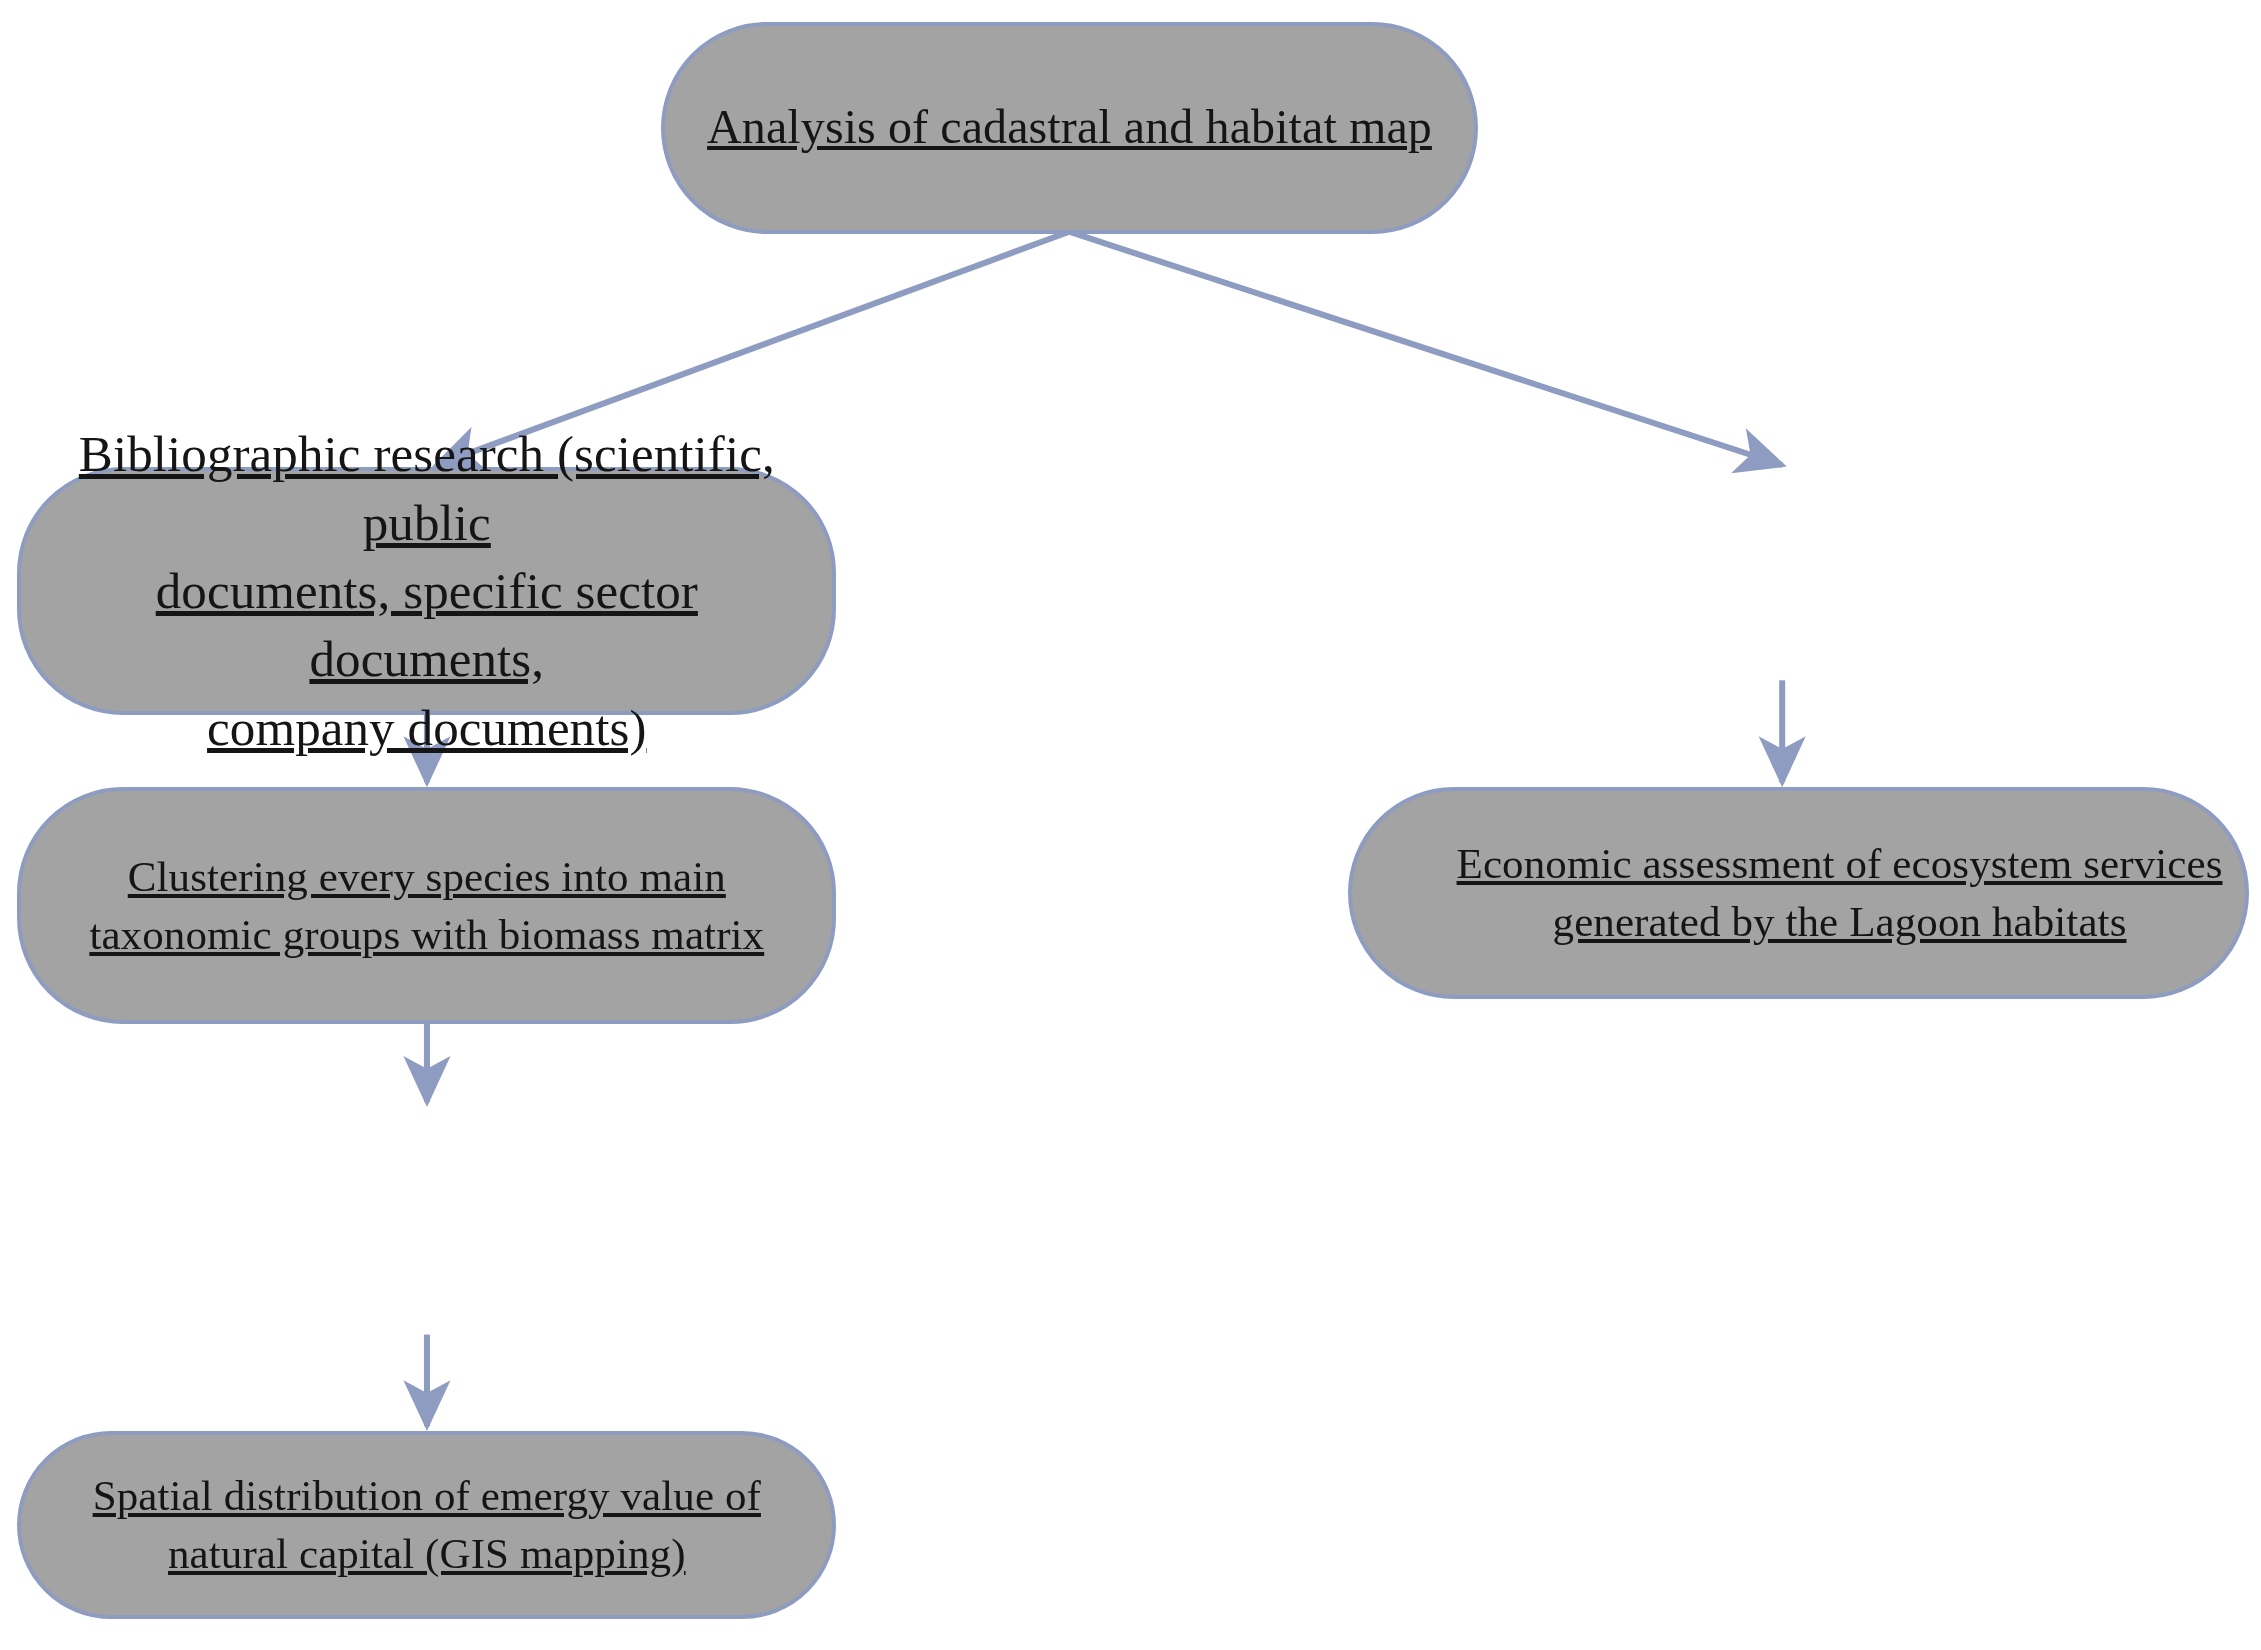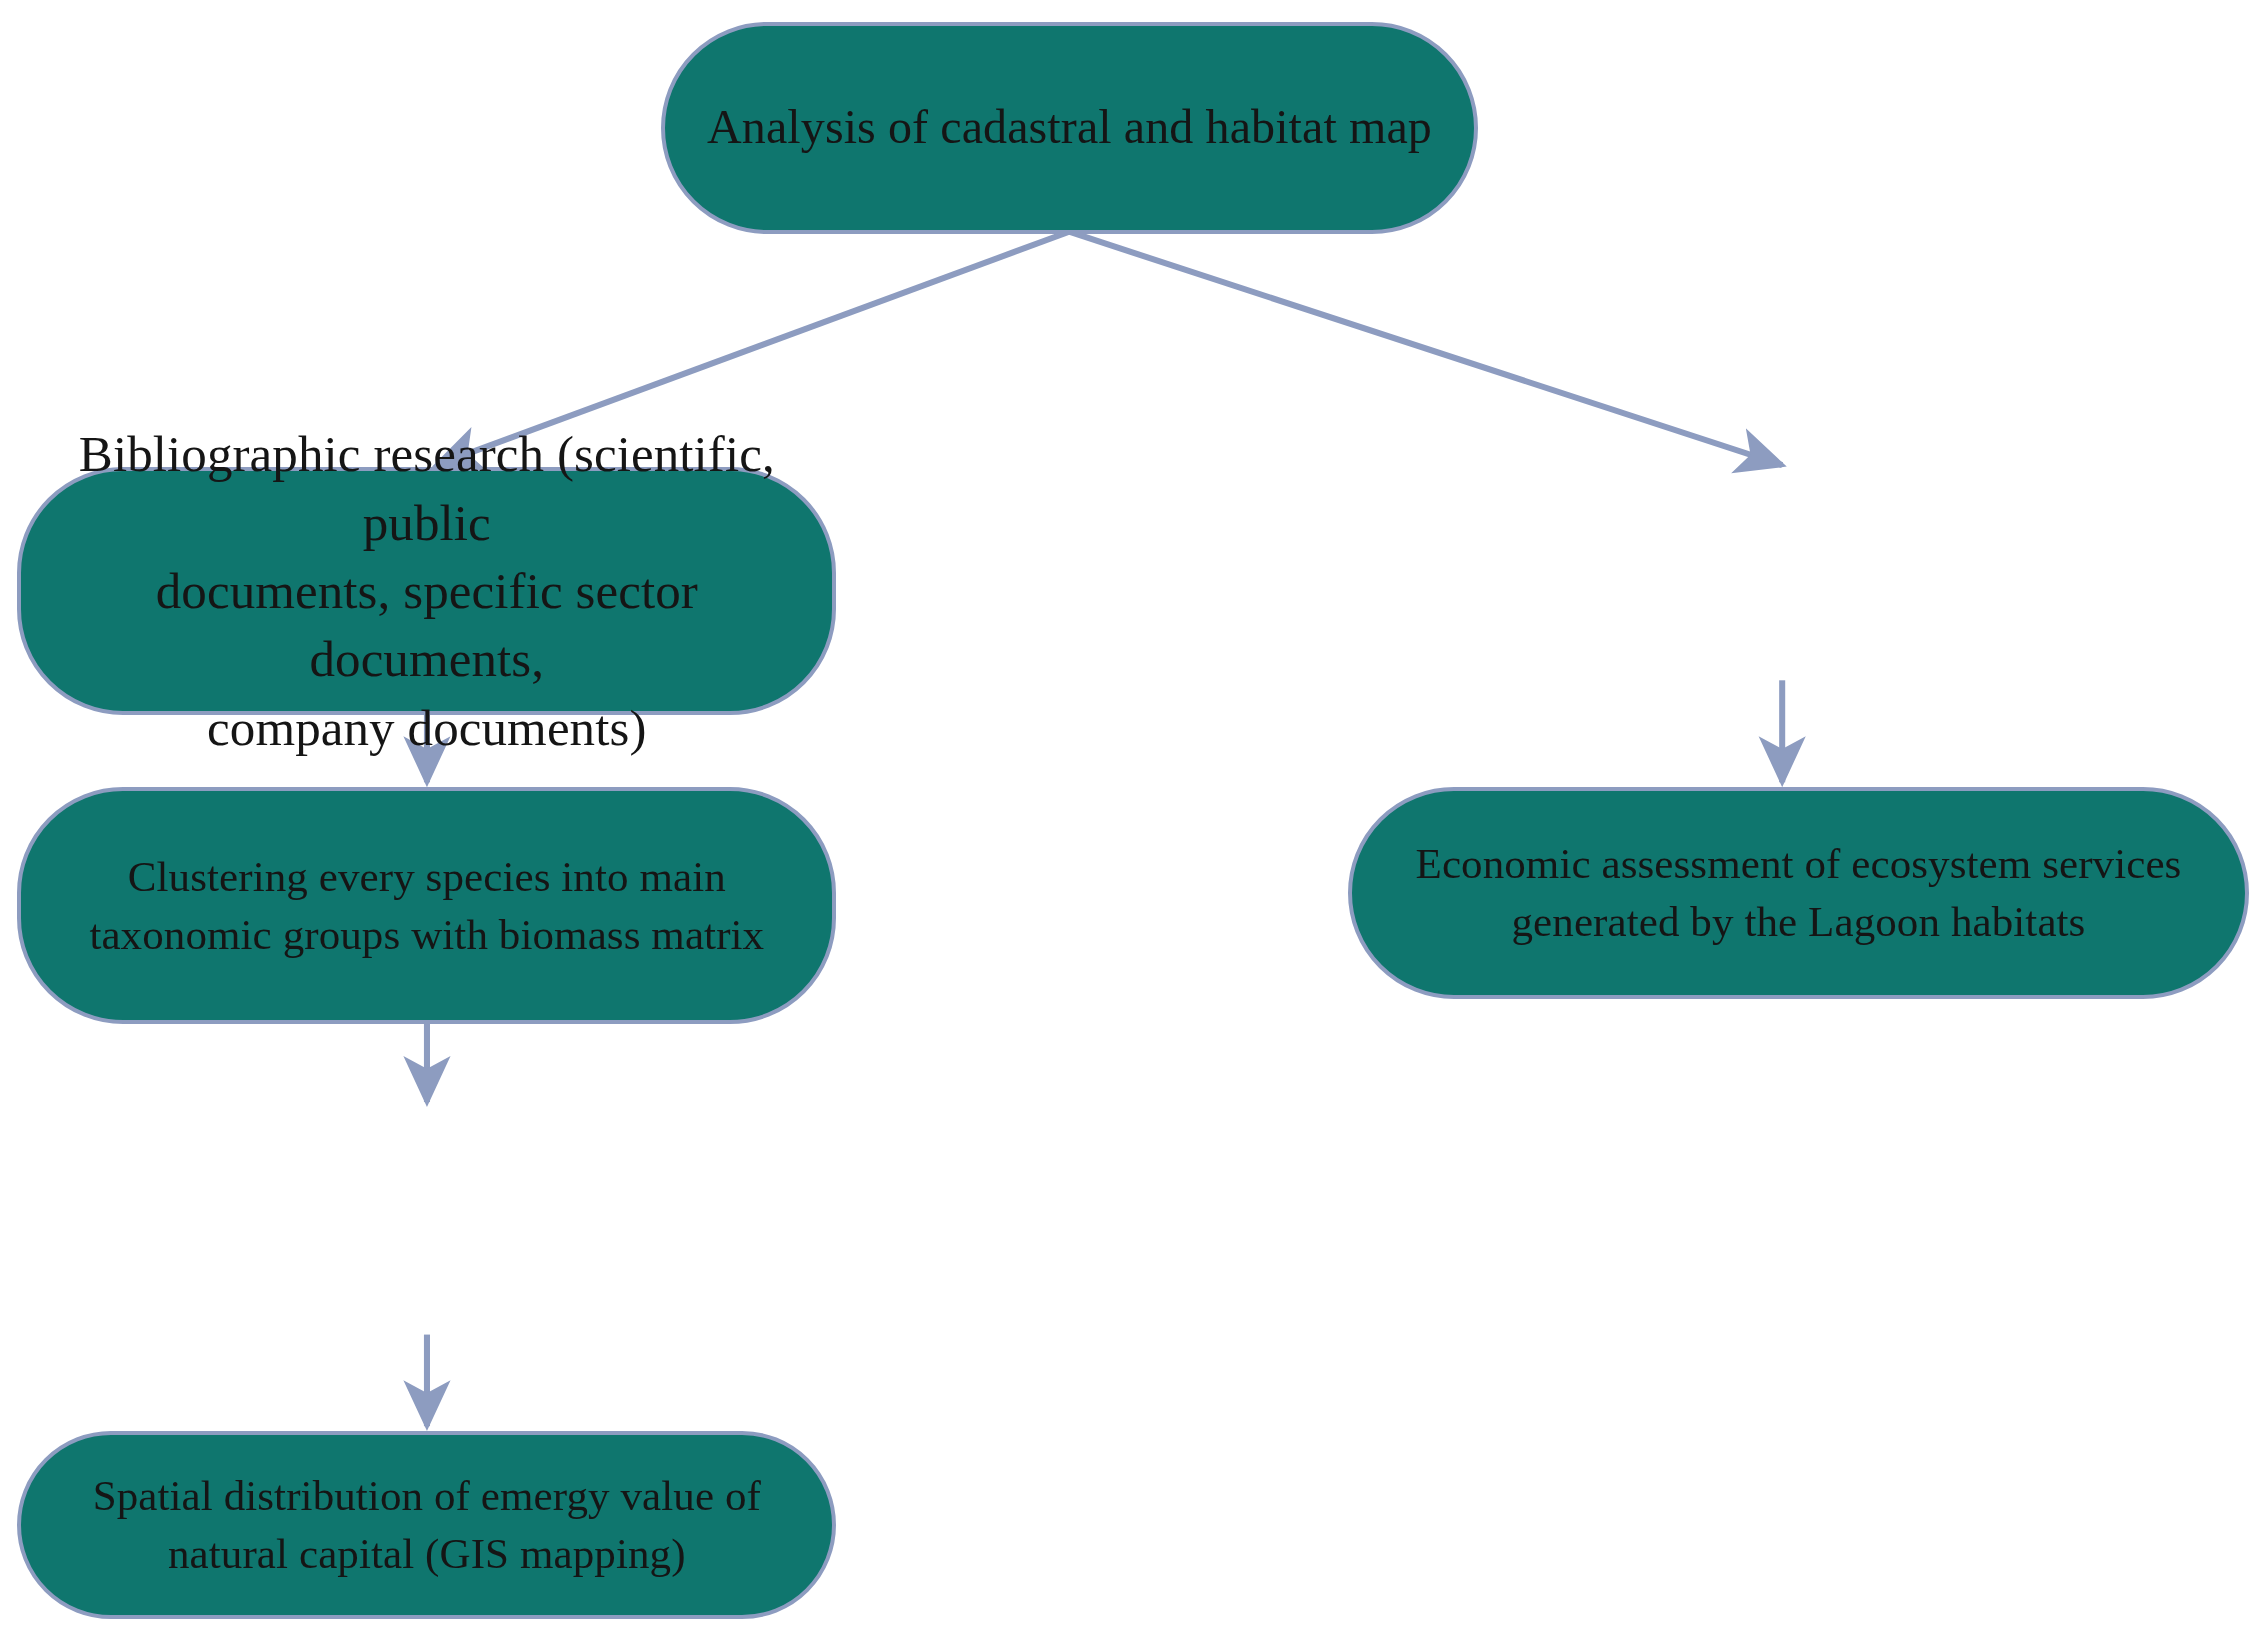--- a/index.html
+++ b/index.html
@@ -18,44 +18,45 @@
   #edges {
     position: absolute;
     left: 0; top: 0;
     width: 2261px;
     height: 1651px;
     pointer-events: none;
   }
   .node {
     position: absolute;
     box-sizing: border-box;
-    background: #0f766e;
+    background: #a3a3a3;
     border: 4.3px solid #8d9cc0;
     display: flex;
     align-items: center;
     justify-content: center;
     text-align: center;
     color: #151515;
     z-index: 2;
+    text-decoration: underline;
   }
   .node .label {
     display: block;
     white-space: pre-line;
     line-height: 1.34;
     letter-spacing: 0.1px;
     padding: 0 22.5px;
   }
   
   #node-root      { left: 661px;  top: 21.6px;   width: 817px;  height: 212px;  border-radius: 106px; font-size: 48px; }
   #node-biblio    { left: 17.3px;   top: 467px;  width: 819px;  height: 248px;  border-radius: 106px; font-size: 51px; }
   #node-cluster   { left: 17.3px;   top: 787px;  width: 819px;  height: 237px;  border-radius: 106px; font-size: 43px; }
   #node-emergy    { left: 17.3px;   top: 1106px; width: 819px;  height: 226px;  border-radius: 106px; font-size: 43px; }
   #node-spatial   { left: 17.3px;   top: 1431px; width: 819px;  height: 188px;  border-radius: 106px; font-size: 43px; }
   #node-identify  { left: 1348px; top: 467px;  width: 901px; height: 212px;  border-radius: 106px; font-size: 43px; }
-  #node-economic  { left: 1348px; top: 787px;  width: 901px; height: 212px;  border-radius: 106px; font-size: 43px; }
+  #node-economic  { left: 1348px; top: 787px;  width: 901px; height: 212px;  border-radius: 106px; font-size: 43px; justify-content: flex-end; }
 </style>
 </head>
 <body>
 
 <div id="canvas">
 
   <svg id="edges" viewBox="0 0 2616 1910" width="2261" height="1651" xmlns="http://www.w3.org/2000/svg">
     <defs>
       <marker id="arrowhead" markerWidth="9" markerHeight="9" refX="7.6" refY="4.5" orient="auto" markerUnits="strokeWidth">
         <path d="M0,0.6 L8.4,4.5 L0,8.4 L2.1,4.5 Z" fill="#8d9cc0"></path>

